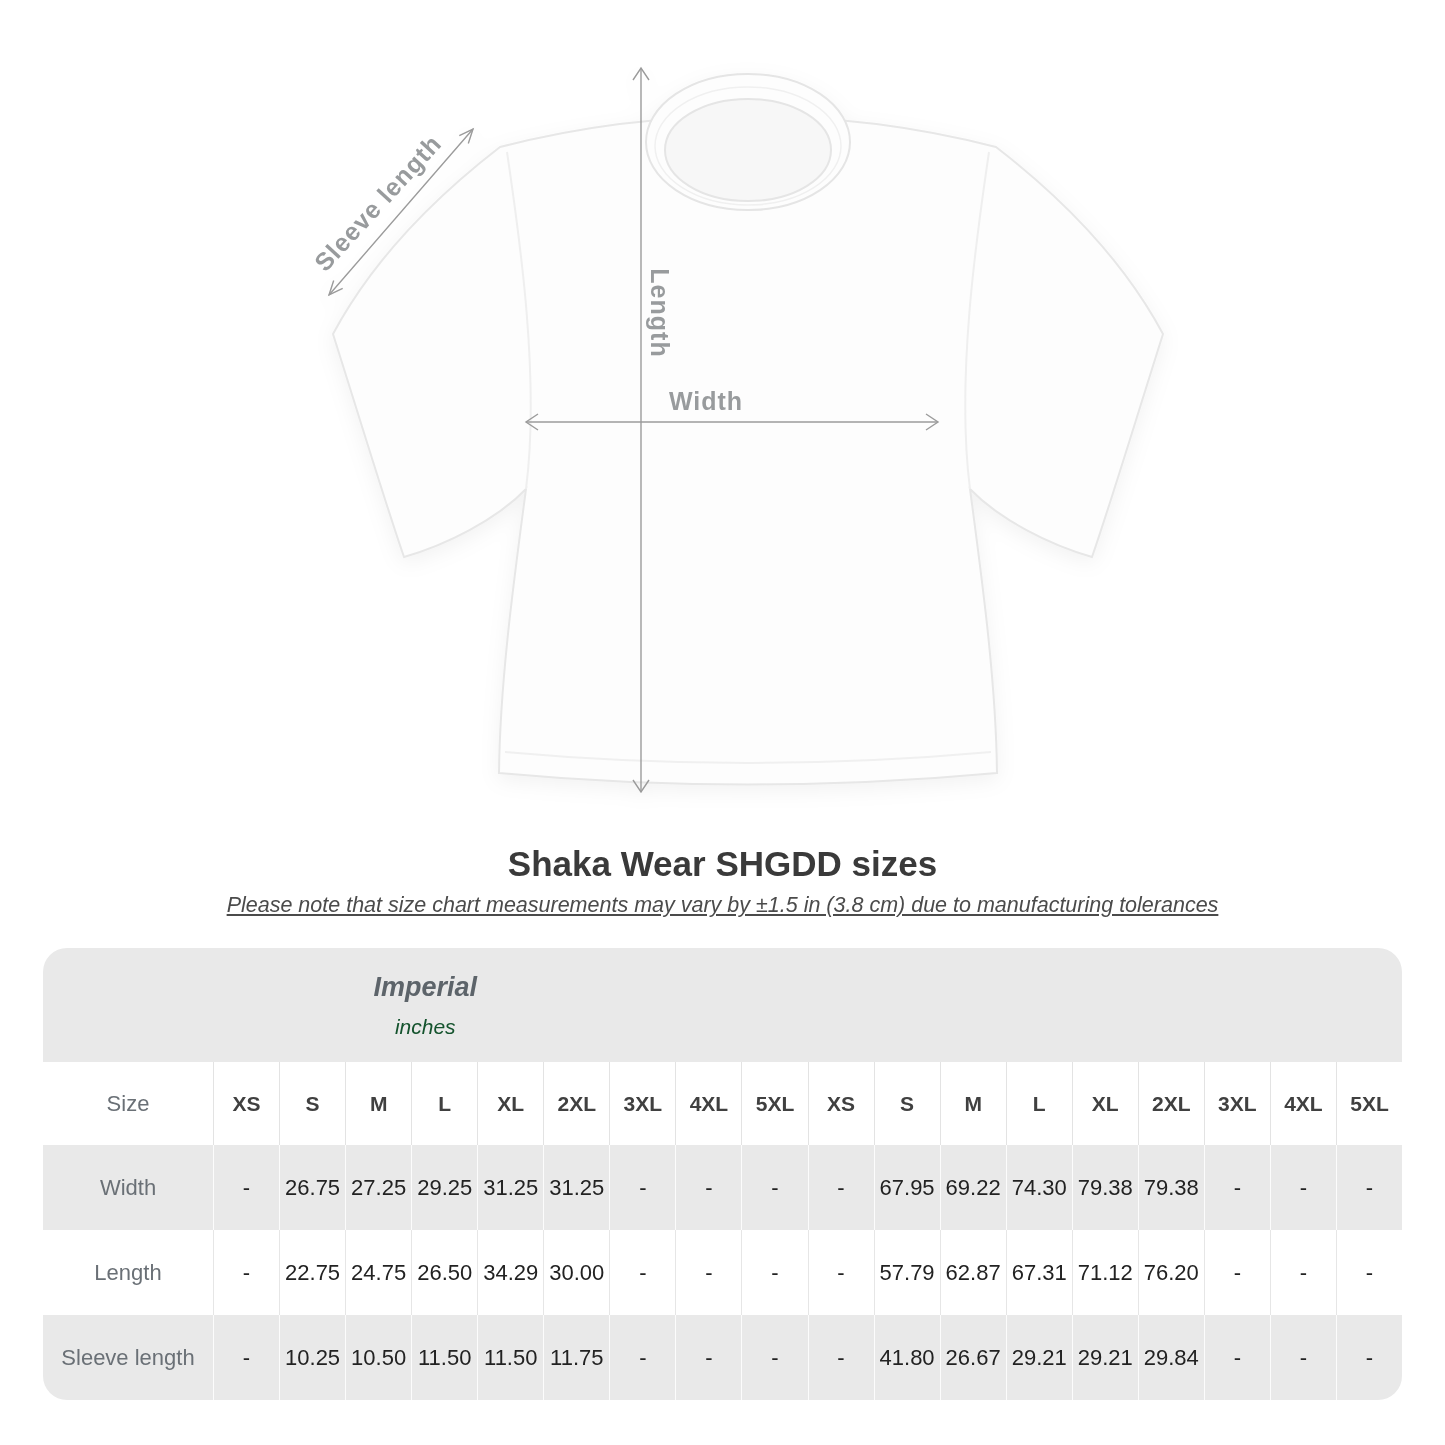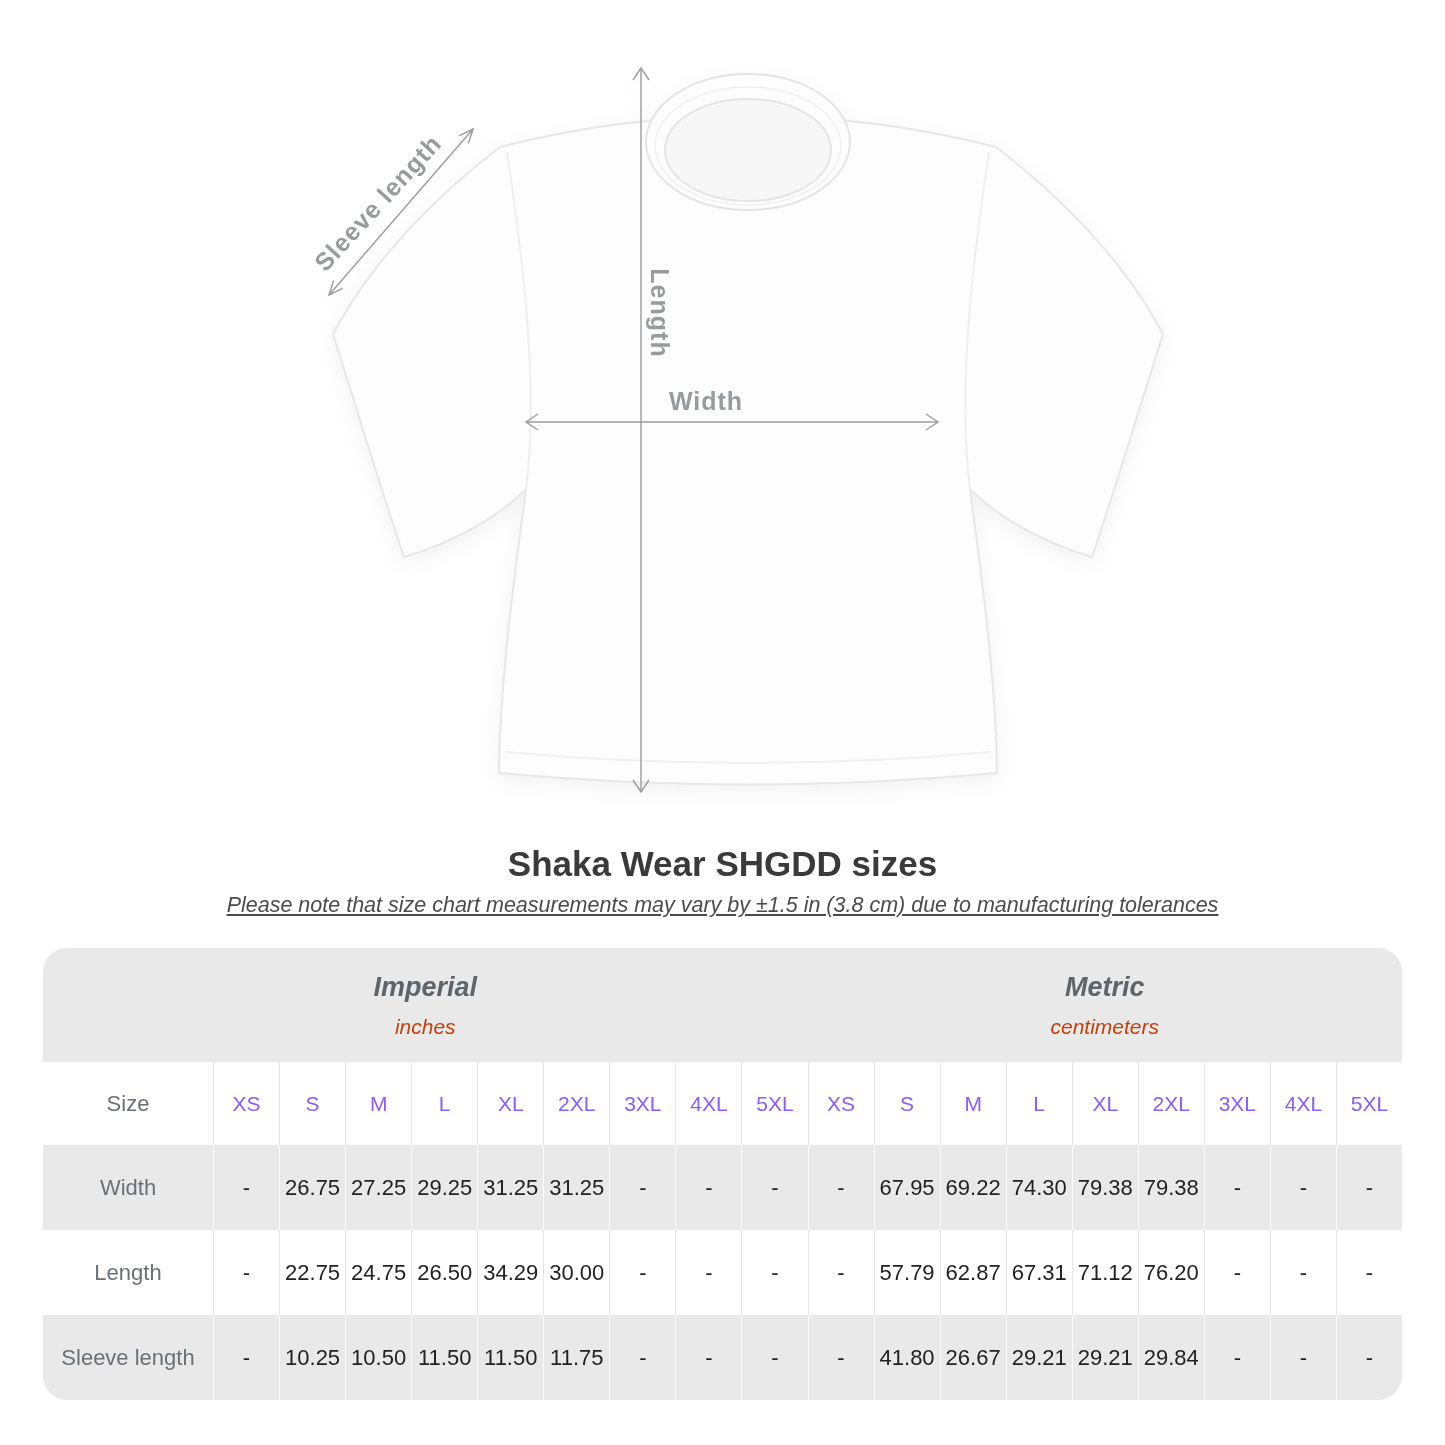--- a/index.html
+++ b/index.html
@@ -22,27 +22,27 @@
                   font-size:21.5px;font-style:italic;color:#4b4b4b;margin:0;text-decoration:underline;}
 
   
   .size-table{position:absolute;left:43px;top:948px;width:1359px;border-radius:24px;
               overflow:hidden;background:#ffffff;}
   .unit-band{display:grid;grid-template-columns:170px repeat(18,1fr);height:114px;background:#e9e9e9;}
   .band-cell{grid-row:1;display:flex;flex-direction:column;align-items:center;justify-content:center;gap:12px;}
   .band-cell.imperial{grid-column:1 / span 10;}
   .band-cell.metric{grid-column:11 / span 9;}
   .band-title{font-size:27px;font-weight:bold;font-style:italic;color:#5d646a;}
-  .band-unit{font-size:21px;font-style:italic;color:#c2410c;}
+  .band-unit{font-size:21px;font-style:italic;color:#14532d;}
 
   .size-grid{display:grid;grid-template-columns:170px repeat(18,1fr);}
   .cell{display:flex;align-items:center;justify-content:center;border-left:1px solid transparent;}
   .size-grid .cell:nth-child(19n+1){border-left:none;}
   .cell.hdr{height:83px;background:#ffffff;border-left-color:#e3e3e3;
-            font-weight:normal;font-size:21px;color:#8b5cf6;}
+            font-weight:bold;font-size:21px;color:#404040;}
   .cell.data{height:85px;font-size:22px;color:#222222;}
   .cell.data.gray{background:#e9e9e9;border-left-color:rgba(255,255,255,0.85);}
   .cell.data.white{background:#ffffff;border-left-color:#e6e6e6;}
   .cell.lbl-col{font-weight:normal;font-size:22px;color:#6a7076;}
 </style>
 </head>
 <body>
 
 <div class="page">
 
@@ -94,24 +94,20 @@
   </div>
 
   <h1 class="chart-title">Shaka Wear SHGDD sizes</h1>
   <p class="chart-subtitle">Please note that size chart measurements may vary by ±1.5 in (3.8 cm) due to manufacturing tolerances</p>
 
   <div class="size-table">
     <div class="unit-band">
       <div class="band-cell imperial">
         <div class="band-title">Imperial</div>
         <div class="band-unit">inches</div>
-      </div>
-      <div class="band-cell metric">
-        <div class="band-title">Metric</div>
-        <div class="band-unit">centimeters</div>
       </div>
     </div>
     <div class="size-grid" id="grid">
         <div class="cell hdr lbl-col">Size</div>
         <div class="cell hdr">XS</div>
         <div class="cell hdr">S</div>
         <div class="cell hdr">M</div>
         <div class="cell hdr">L</div>
         <div class="cell hdr">XL</div>
         <div class="cell hdr">2XL</div>

